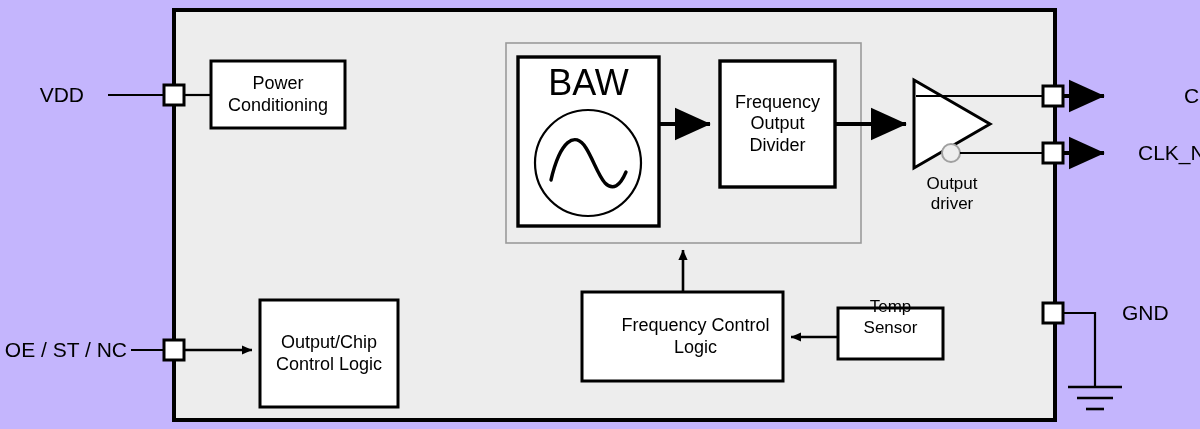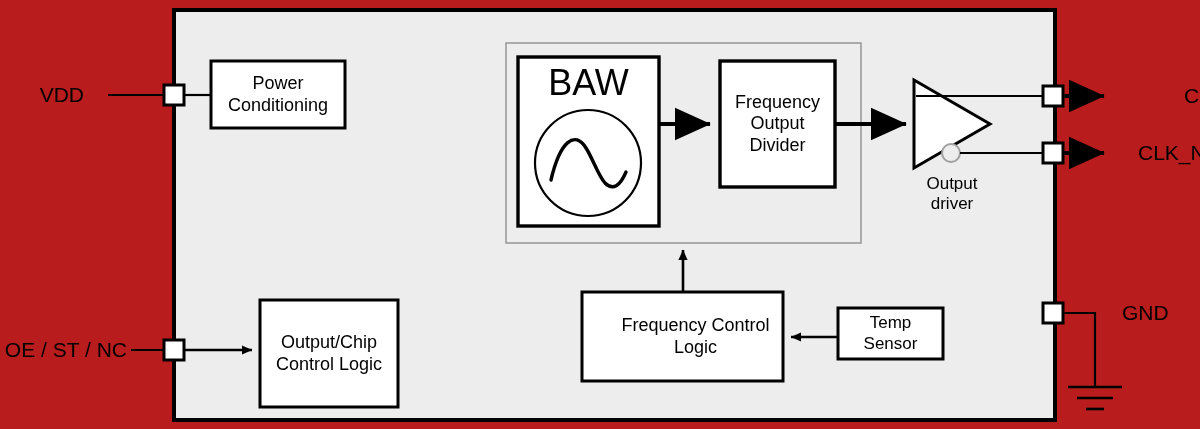--- a/index.html
+++ b/index.html
@@ -7,21 +7,21 @@
     padding: 0;
     background: #ffffff;
   }
   body {
     font-family: "Liberation Sans", sans-serif;
   }
   #canvas {
     position: relative;
     width: 1200px;
     height: 429px;
-    background: #b91c1c;
+    background: #c4b5fd;
     overflow: hidden;
   }
   #diagram-svg {
     position: absolute;
     left: 0;
     top: 0;
   }
   .blk-label {
     position: absolute;
     display: flex;
@@ -154,16 +154,16 @@
 
   <div class="driver-caption" style="left:900px; top:174px; width:104px;">Output
 driver</div>
 
   <div class="blk-label box-text" style="left:260px; top:300px; width:138px; height:107px;">Output/Chip
 Control Logic</div>
 
   <div class="blk-label box-text" style="left:582px; top:292px; width:227px; height:89px;">Frequency Control
 Logic</div>
 
-  <div class="blk-label box-text-sm" style="left:838px; top:308px; width:105px; height:51px;">Temp
+  <div class="blk-label box-text-sm" style="left:838px; top:292px; width:105px; height:51px;">Temp
 Sensor</div>
 
 </div>
 
 </body></html>

